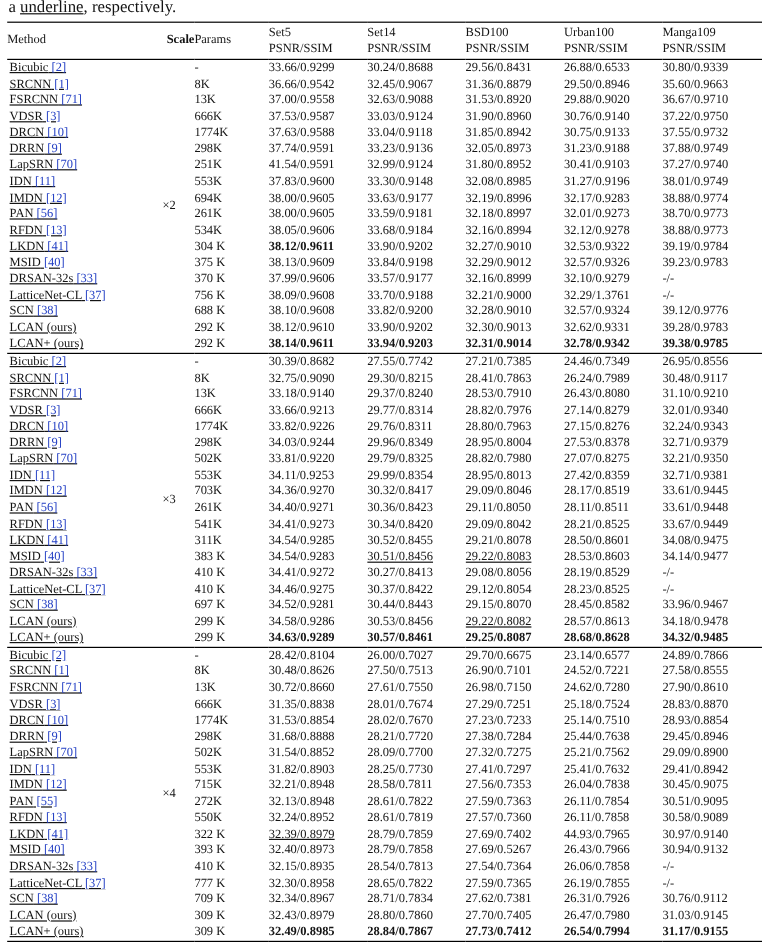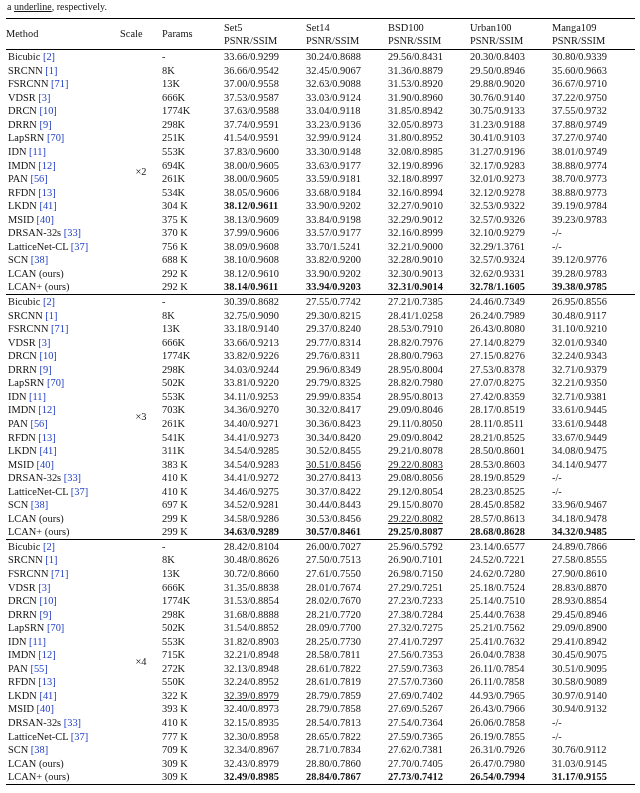--- a/index.html
+++ b/index.html
@@ -2,44 +2,44 @@
 <html><head>
 <meta charset="utf-8">
 <style>
   html,body { margin:0; padding:0; }
   body {
     width:640px; height:793px; overflow:hidden;
     background:#ffffff; color:#141414;
     font-family:"Liberation Serif","DejaVu Serif",serif;
   }
   .caption {
-    font-size:10px; line-height:13px;
+    font-size:14px; line-height:13px;
     padding:0 7px 5px 7px;
   }
   .caption .u { text-decoration:underline; }
   table {
     border-collapse:collapse; table-layout:fixed;
     width:629px; margin-left:6px;
     font-size:10.4px;
     border-top:1.3px solid #000;
     border-bottom:1.3px solid #000;
   }
   thead tr { border-bottom:0.8px solid #000; }
   th {
     font-weight:400; text-align:left; vertical-align:middle;
     padding:3px 0 2px 0; line-height:12.6px;
     white-space:nowrap; overflow:hidden;
   }
-  th.h-scale { text-align:left; }
+  th.h-scale { text-align:right;font-weight:bold; }
   td {
     line-height:13.55px; vertical-align:middle;
     white-space:nowrap; overflow:hidden;
     padding:0;
   }
-  .method-cell { padding-left:2px; }
+  .method-cell { padding-left:2px;text-decoration:underline; }
   .cite { color:var(--cite-color,#2440c4); }
   .scale-cell { text-align:center; vertical-align:middle; }
   .bold { font-weight:700; }
   .und { text-decoration:underline;font-family:Liberation Serif, serif; }
   tbody tr.group-start td { border-top:0.8px solid #000; }
 </style>
 </head>
 <body style="--cite-color: #2440c4;">
 
 <div class="caption">
@@ -85,21 +85,21 @@
     </tr>
   </thead>
   <tbody>
       <tr class="group-start">
         <td class="method-cell"><span>Bicubic</span><span class="cite"> [2]</span></td>
         <td class="scale-cell" rowspan="18">×2</td>
         <td class="params-cell">-</td>
         <td class="value-cell">33.66/0.9299</td>
         <td class="value-cell">30.24/0.8688</td>
         <td class="value-cell">29.56/0.8431</td>
-        <td class="value-cell">20.30/0.8403</td>
+        <td class="value-cell">26.88/0.6533</td>
         <td class="value-cell">30.80/0.9339</td>
       </tr>
       <tr>
         <td class="method-cell"><span>SRCNN</span><span class="cite"> [1]</span></td>
         <td class="params-cell">8K</td>
         <td class="value-cell">36.66/0.9542</td>
         <td class="value-cell">32.45/0.9067</td>
         <td class="value-cell">31.36/0.8879</td>
         <td class="value-cell">29.50/0.8946</td>
         <td class="value-cell">35.60/0.9663</td>
@@ -209,21 +209,21 @@
         <td class="value-cell">37.99/0.9606</td>
         <td class="value-cell">33.57/0.9177</td>
         <td class="value-cell">32.16/0.8999</td>
         <td class="value-cell">32.10/0.9279</td>
         <td class="value-cell">-/-</td>
       </tr>
       <tr>
         <td class="method-cell"><span>LatticeNet-CL</span><span class="cite"> [37]</span></td>
         <td class="params-cell">756 K</td>
         <td class="value-cell">38.09/0.9608</td>
-        <td class="value-cell">33.70/1.5241</td>
+        <td class="value-cell">33.70/0.9188</td>
         <td class="value-cell">32.21/0.9000</td>
         <td class="value-cell">32.29/1.3761</td>
         <td class="value-cell">-/-</td>
       </tr>
       <tr>
         <td class="method-cell"><span>SCN</span><span class="cite"> [38]</span></td>
         <td class="params-cell">688 K</td>
         <td class="value-cell">38.10/0.9608</td>
         <td class="value-cell">33.82/0.9200</td>
         <td class="value-cell">32.28/0.9010</td>
@@ -238,39 +238,39 @@
         <td class="value-cell">32.30/0.9013</td>
         <td class="value-cell">32.62/0.9331</td>
         <td class="value-cell">39.28/0.9783</td>
       </tr>
       <tr>
         <td class="method-cell"><span>LCAN+ (ours)</span></td>
         <td class="params-cell">292 K</td>
         <td class="value-cell bold">38.14/0.9611</td>
         <td class="value-cell bold">33.94/0.9203</td>
         <td class="value-cell bold">32.31/0.9014</td>
-        <td class="value-cell bold">32.78/1.1605</td>
+        <td class="value-cell bold">32.78/0.9342</td>
         <td class="value-cell bold">39.38/0.9785</td>
       </tr>
       <tr class="group-start">
         <td class="method-cell"><span>Bicubic</span><span class="cite"> [2]</span></td>
         <td class="scale-cell" rowspan="18">×3</td>
         <td class="params-cell">-</td>
         <td class="value-cell">30.39/0.8682</td>
         <td class="value-cell">27.55/0.7742</td>
         <td class="value-cell">27.21/0.7385</td>
         <td class="value-cell">24.46/0.7349</td>
         <td class="value-cell">26.95/0.8556</td>
       </tr>
       <tr>
         <td class="method-cell"><span>SRCNN</span><span class="cite"> [1]</span></td>
         <td class="params-cell">8K</td>
         <td class="value-cell">32.75/0.9090</td>
         <td class="value-cell">29.30/0.8215</td>
-        <td class="value-cell">28.41/1.0258</td>
+        <td class="value-cell">28.41/0.7863</td>
         <td class="value-cell">26.24/0.7989</td>
         <td class="value-cell">30.48/0.9117</td>
       </tr>
       <tr>
         <td class="method-cell"><span>FSRCNN</span><span class="cite"> [71]</span></td>
         <td class="params-cell">13K</td>
         <td class="value-cell">33.18/0.9140</td>
         <td class="value-cell">29.37/0.8240</td>
         <td class="value-cell">28.53/0.7910</td>
         <td class="value-cell">26.43/0.8080</td>
@@ -410,21 +410,21 @@
         <td class="value-cell bold">29.25/0.8087</td>
         <td class="value-cell bold">28.68/0.8628</td>
         <td class="value-cell bold">34.32/0.9485</td>
       </tr>
       <tr class="group-start">
         <td class="method-cell"><span>Bicubic</span><span class="cite"> [2]</span></td>
         <td class="scale-cell" rowspan="18">×4</td>
         <td class="params-cell">-</td>
         <td class="value-cell">28.42/0.8104</td>
         <td class="value-cell">26.00/0.7027</td>
-        <td class="value-cell">25.96/0.5792</td>
+        <td class="value-cell">29.70/0.6675</td>
         <td class="value-cell">23.14/0.6577</td>
         <td class="value-cell">24.89/0.7866</td>
       </tr>
       <tr>
         <td class="method-cell"><span>SRCNN</span><span class="cite"> [1]</span></td>
         <td class="params-cell">8K</td>
         <td class="value-cell">30.48/0.8626</td>
         <td class="value-cell">27.50/0.7513</td>
         <td class="value-cell">26.90/0.7101</td>
         <td class="value-cell">24.52/0.7221</td>

